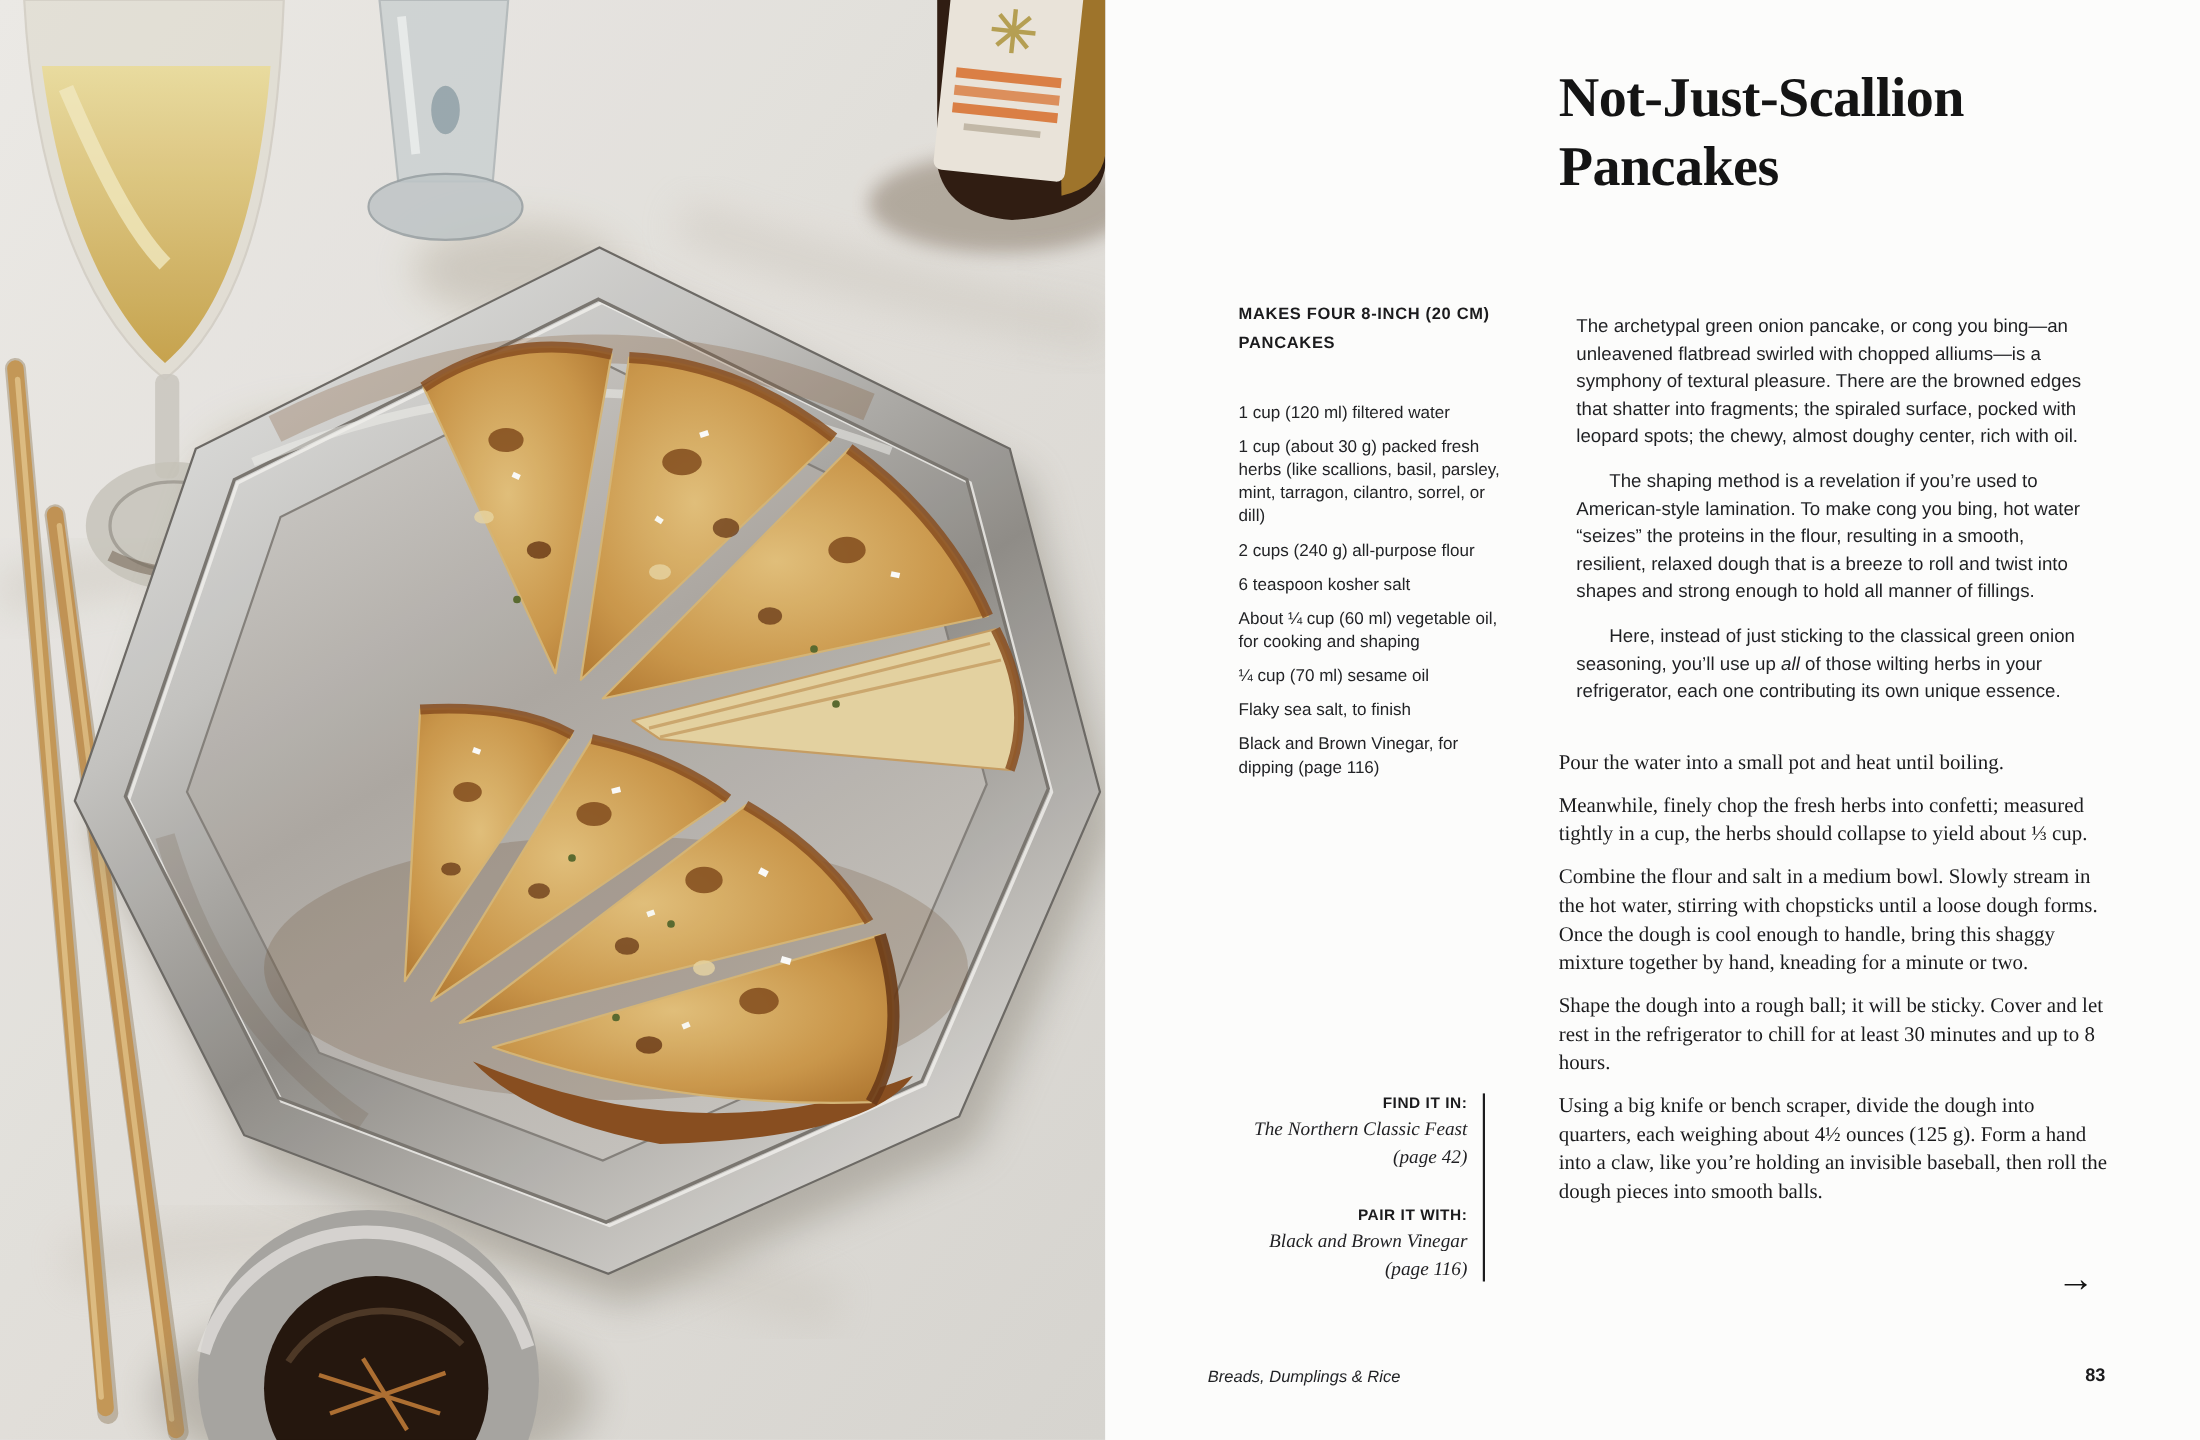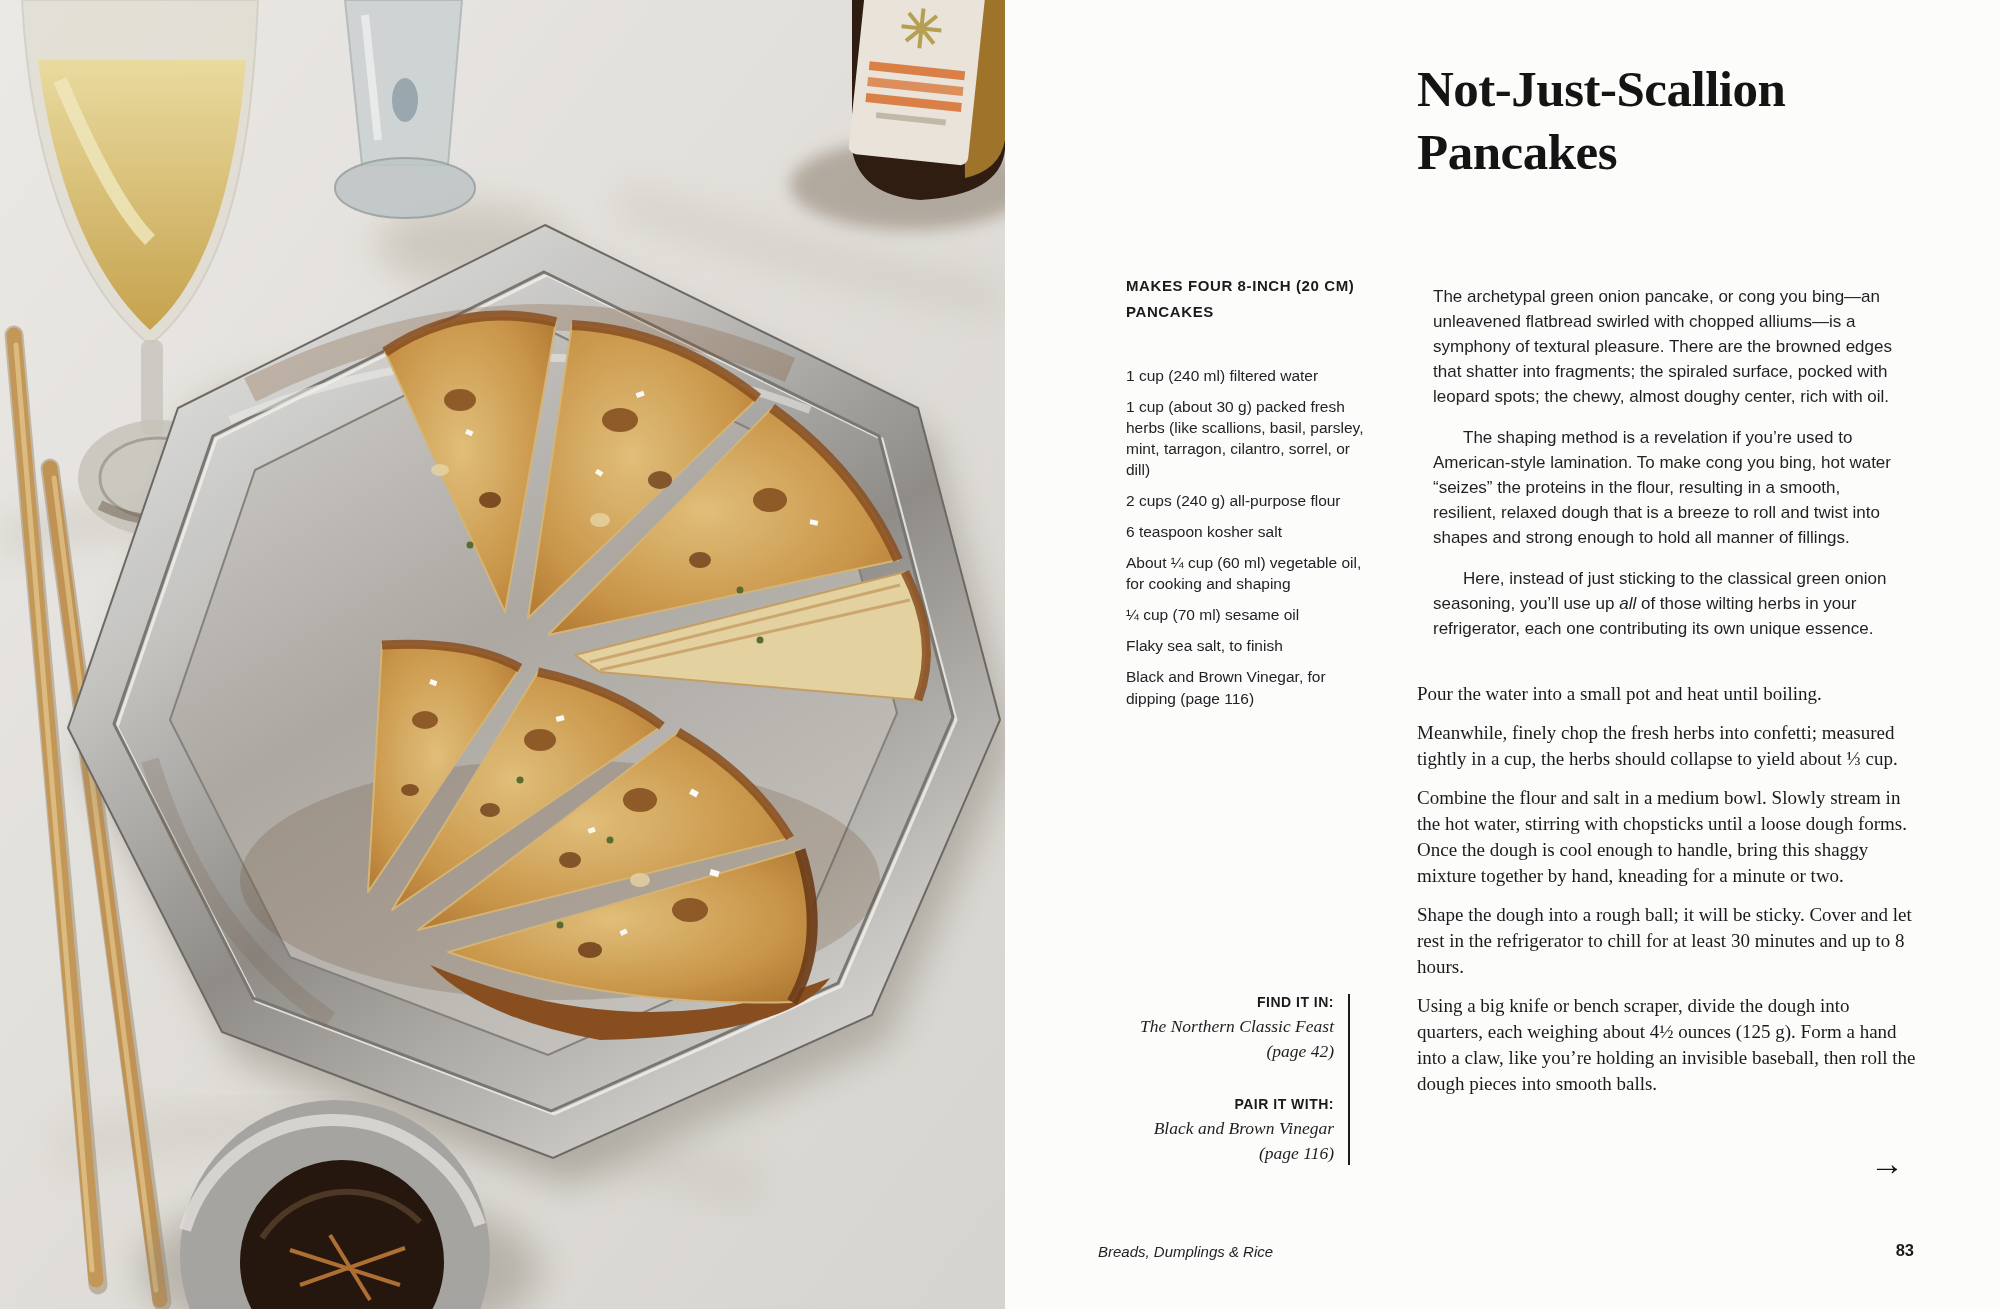--- a/index.html
+++ b/index.html
@@ -289,21 +289,21 @@
     </svg>
   </div>
 
   <div class="page">
 
     <h1 class="title">Not-Just-Scallion Pancakes</h1>
 
     <aside class="ing-col">
       <div class="yield">Makes four 8-inch (20 cm) pancakes</div>
       <ul class="ingredients">
-        <li>1 cup (240 ml) filtered water</li>
+        <li>1 cup (120 ml) filtered water</li>
         <li>1 cup (about 30 g) packed fresh herbs (like scallions, basil, parsley, mint, tarragon, cilantro, sorrel, or dill)</li>
         <li>2 cups (240 g) all-purpose flour</li>
         <li>6 teaspoon kosher salt</li>
         <li>About ¼ cup (60 ml) vegetable oil, for cooking and shaping</li>
         <li>¼ cup (70 ml) sesame oil</li>
         <li>Flaky sea salt, to finish</li>
         <li>Black and Brown Vinegar, for dipping (page 116)</li>
       </ul>
     </aside>
 

